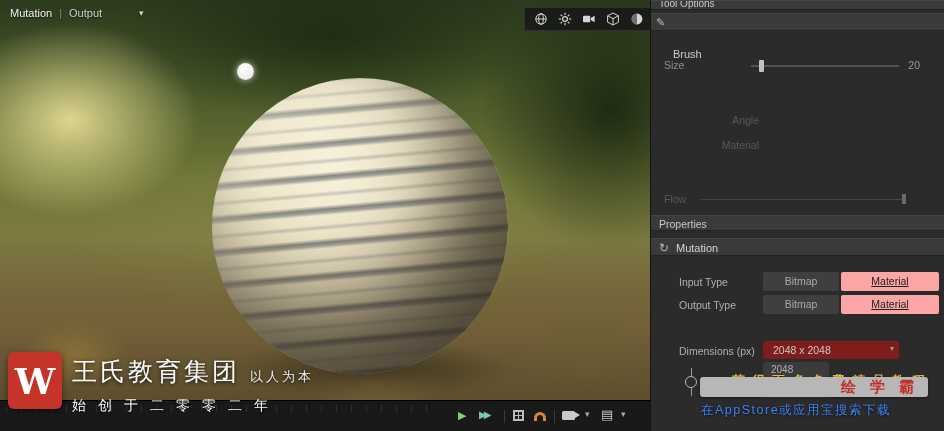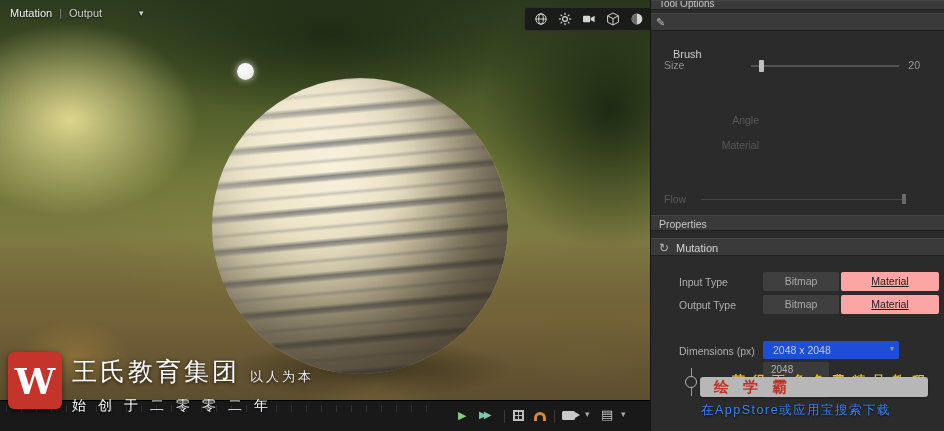--- a/index.html
+++ b/index.html
@@ -120,39 +120,39 @@
   .refresh::before { content:"↻"; }
   .mutation-hdr .lbl { position:absolute; left:25px; top:3px; font-size:11px; color:#d5d5d5; }
 
   .prop-row { position:absolute; left:0; right:0; height:19px; }
   .row-input { top:272px; } .row-output { top:295px; } .row-dims { top:341px; height:18px; }
   .prop-label { position:absolute; left:28px; top:4px; color:#b0b0b0; white-space:nowrap; }
   .type-btn { position:absolute; height:19px; line-height:19px; text-align:center; border-radius:2px;
     cursor:pointer; }
   .btn-bitmap { left:112px; width:76px; background:#3f3f3f; color:#a8a8a8; }
   .btn-material { left:190px; width:98px; background:#fca5a5; color:#1f1f1f;text-decoration:underline; }
-  .dims-select { position:absolute; left:112px; top:0; width:136px; height:18px; background:#1d4ed8;
+  .dims-select { position:absolute; left:112px; top:0; width:136px; height:18px; background:#7f1d1d;
     border-radius:2px; cursor:pointer; }
   .dims-select .val { position:absolute; left:10px; top:2.5px; color:#c8c8c8; }
   .dims-select .car { position:absolute; right:5px; top:3px; color:#999; font-size:8px; }
 
   .wh-field { position:absolute; left:112px; width:66px; height:16px; background:#3b3b3b; border-radius:2px; cursor:text; }
   .wh-field span { position:absolute; left:8px; top:2px; font-size:10px; color:#b0b0b0; }
   .row-w { top:362px; } .row-h { top:382px; }
   .link-line { position:absolute; left:40px; top:368px; width:1px; height:28px; background:#9a9a9a; }
   .link-circle { position:absolute; left:34px; top:376px; width:12px; height:12px; border:1.5px solid #b5b5b5;
     border-radius:50%; background:#2b2b2b; cursor:pointer; }
 
   
   .promo { position:absolute; left:655px; top:356px; width:289px; height:75px; z-index:30; }
   .promo-line1 { position:absolute; left:44px; top:16px; color:#e7bd3e; font-weight:bold; font-size:13px;
     letter-spacing:7px; white-space:nowrap; text-shadow:0 1px 2px rgba(0,0,0,0.75);margin-left:33px; }
   .promo-brand-bar { position:absolute; left:45px; top:21px; width:228px; height:20px; background:#b7b7b7;
     border-radius:3px; box-shadow:0 1px 3px rgba(0,0,0,0.4); }
-  .promo-brand { display:block; text-align:left; line-height:20px; color:#c23128; font-size:15px;
+  .promo-brand { display:block; text-align:right; line-height:20px; color:#c23128; font-size:15px;
     font-weight:bold; letter-spacing:14px; text-indent:14px; }
   .promo-footer { position:absolute; left:46px; top:46px; color:#3b82f6; font-size:12.5px; letter-spacing:1.5px;
     white-space:nowrap; text-shadow:0 1px 2px rgba(0,0,0,0.75); }
 </style>
 </head>
 <body>
 
 <div id="app">
 
   <div class="viewport">

